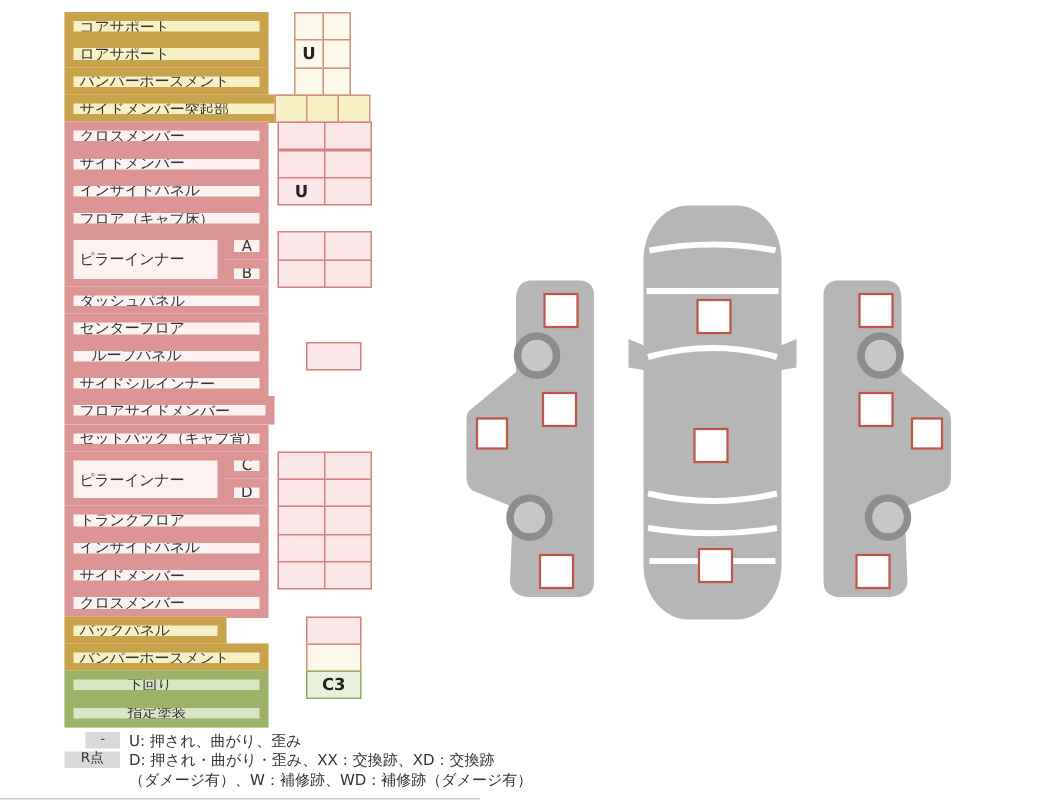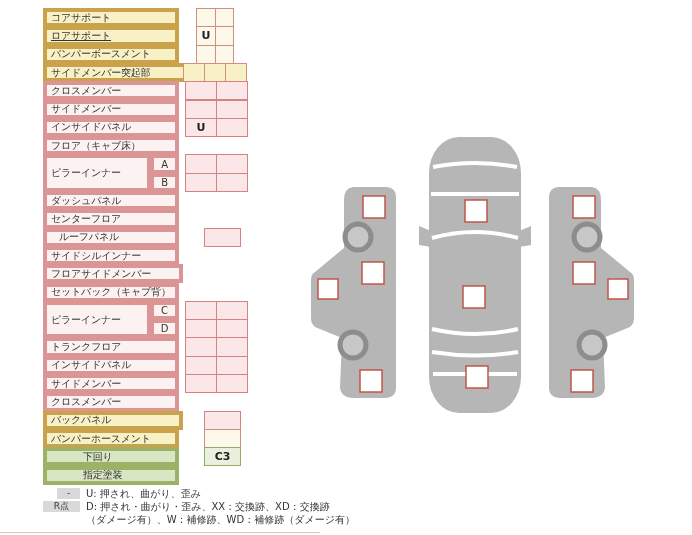--- a/index.html
+++ b/index.html
@@ -3,21 +3,21 @@
 <meta charset="utf-8">
 <style>
   * { margin:0; padding:0; box-sizing:border-box; }
   html,body { width:692px; height:535px; }
   body {
     position:relative; overflow:hidden; background:#ffffff;
     font-family:"DejaVu Sans","Liberation Sans",sans-serif;
   }
   #frame-table { position:absolute; left:43px; top:8px; width:260px; height:482px; }
   .label {
-    position:absolute; border:4px solid #ef4444; background:#fff;
+    position:absolute; border:6px solid #ef4444; background:#fff;
     font-size:10px; color:#333; display:flex; align-items:center;
     padding-left:4px; white-space:nowrap; overflow:hidden; letter-spacing:-0.2px;text-align:center;
   }
   .label.sub { justify-content:center; padding-left:0; }
   .type-y { background:#f9f1c6; border-color:#c9a24b; }
   .type-p { background:#fdf2f2; border-color:#dc9595; }
   .type-g { background:#d9e6c3; border-color:#9bb267;padding-left:36px; }
   .cell {
     position:absolute; border:1px solid; display:flex; align-items:center;
     justify-content:center; font-size:11px; font-weight:bold; color:#222;
@@ -88,21 +88,21 @@
     <div class="label type-p" style="left: 0px; top: 329.4px; width: 136px; height: 19.3px;">トランクフロア</div>
     <div class="cell cell-p" style="left: 142px; top: 329.4px; width: 32px; height: 19.3px;"></div>
     <div class="cell cell-p" style="left: 173px; top: 329.4px; width: 32px; height: 19.3px;"></div>
     <div class="label type-p" style="left: 0px; top: 347.7px; width: 136px; height: 19.3px;">インサイドパネル</div>
     <div class="cell cell-p" style="left: 142px; top: 347.7px; width: 32px; height: 19.3px;"></div>
     <div class="cell cell-p" style="left: 173px; top: 347.7px; width: 32px; height: 19.3px;"></div>
     <div class="label type-p" style="left: 0px; top: 366px; width: 136px; height: 19.3px;">サイドメンバー</div>
     <div class="cell cell-p" style="left: 142px; top: 366px; width: 32px; height: 19.3px;"></div>
     <div class="cell cell-p" style="left: 173px; top: 366px; width: 32px; height: 19.3px;"></div>
     <div class="label type-p" style="left: 0px; top: 384.3px; width: 136px; height: 19.3px;">クロスメンバー</div>
-    <div class="label type-y" style="left: 0px; top: 402.6px; width: 140px; height: 19.3px;">バックパネル</div>
+    <div class="label type-y" style="left: 0px; top: 402.6px; width: 108px; height: 19.3px;">バックパネル</div>
     <div class="cell cell-p" style="left: 161px; top: 402.6px; width: 37px; height: 19.3px;"></div>
     <div class="label type-y" style="left: 0px; top: 420.9px; width: 136px; height: 19.3px;">バンパーホースメント</div>
     <div class="cell cell-y" style="left: 161px; top: 420.9px; width: 37px; height: 19.3px;"></div>
     <div class="label type-g" style="left: 0px; top: 439.2px; width: 136px; height: 19.3px;">下回り</div>
     <div class="cell cell-g" style="left: 161px; top: 439.2px; width: 37px; height: 19.3px;">C3</div>
     <div class="label type-g" style="left: 0px; top: 457.5px; width: 136px; height: 19.3px;">指定塗装</div>
   </div>
 
 <div class="legend">
   <div class="lrow">

